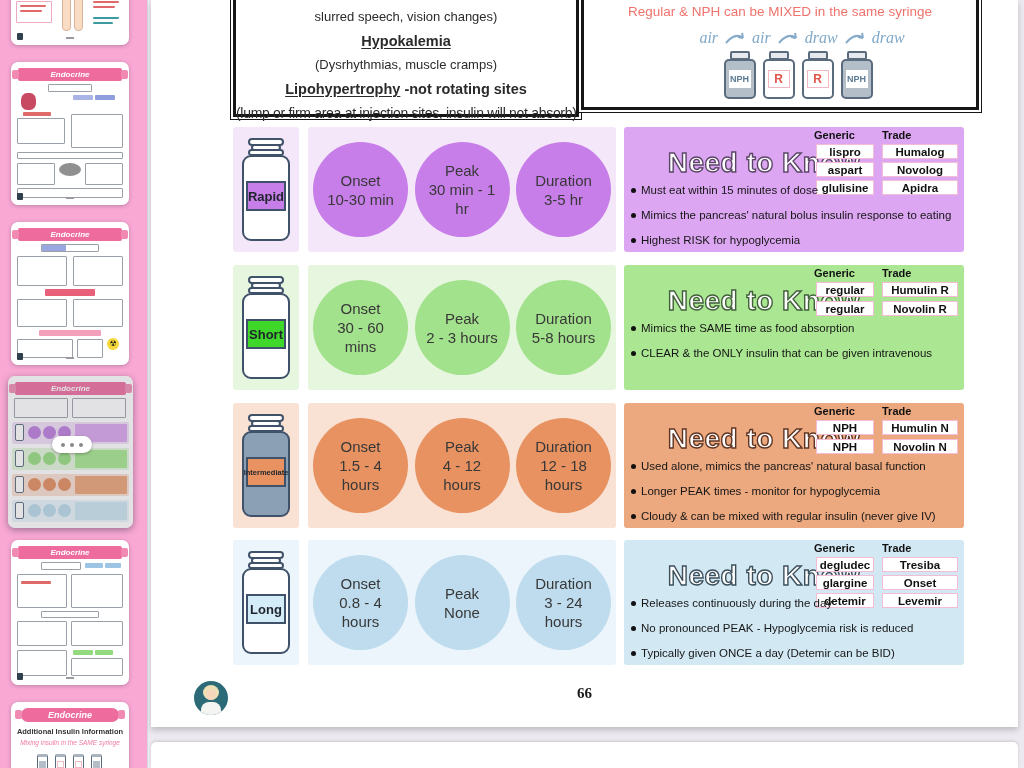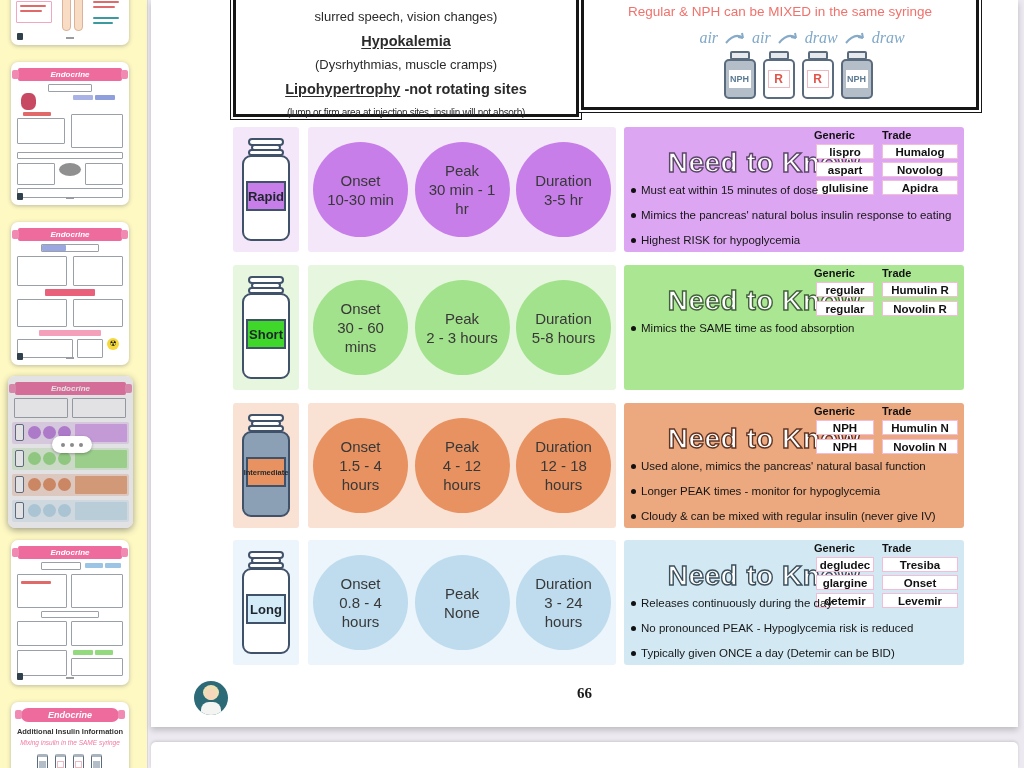--- a/index.html
+++ b/index.html
@@ -1,20 +1,20 @@
 <!DOCTYPE html>
 <html><head>
 <meta charset="utf-8">
 <style>
 *{box-sizing:border-box;margin:0;padding:0}
 html,body{width:1024px;height:768px;overflow:hidden;font-family:"Liberation Sans",sans-serif}
 body{background:#eceaf0;position:relative}
 
 
-.sidebar{position:absolute;left:0;top:0;width:148px;height:768px;background:#fef9c3;border-right:1px solid #d9d8e0}
+.sidebar{position:absolute;left:0;top:0;width:148px;height:768px;background:#f9a8d4;border-right:1px solid #d9d8e0}
 .thumb{position:absolute;left:11px;width:118px;background:#fff;border-radius:7px;box-shadow:0 1px 4px rgba(40,40,60,.3);overflow:hidden}
 .thumb.sel{left:8px;width:125px;box-shadow:0 2px 7px rgba(40,40,60,.45)}
 .thead{position:absolute;left:7px;right:7px;top:6px;height:13px;background:#ee6b9e;border-radius:2px;display:flex;align-items:center;justify-content:center;color:#fff;font-size:8px;font-weight:700;font-style:italic}
 .thead::before,.thead::after{content:"";position:absolute;top:2px;width:7px;height:9px;background:#f08ab2;border-radius:2px}
 .thead::before{left:-6px}.thead::after{right:-6px}
 .mbox{position:absolute;border:1px solid #9aa0a8;background:#fff;border-radius:1px}
 .chip{position:absolute;border-radius:1px}
 .stamp{position:absolute;left:6px;bottom:5px;width:6px;height:7px;background:#31404d;border-radius:1px}
 .pgbar{position:absolute;bottom:6px;left:50%;transform:translateX(-50%);width:8px;height:2px;background:#9a9aa2}
 
@@ -36,21 +36,21 @@
 .viewer{position:absolute;left:149px;top:0;right:0;height:768px;background:#eceaf0}
 .page{position:absolute;left:2px;top:0;width:867px;height:727px;background:#fff;box-shadow:0 3px 6px rgba(0,0,0,.2)}
 .next-page{position:absolute;left:2px;top:742px;width:867px;height:26px;background:#fff;border-radius:5px 5px 0 0;box-shadow:0 -1px 3px rgba(0,0,0,.15)}
 
 
 .bbox{position:absolute;top:-44px;background:#fff;border:3px solid #161616;box-shadow:0 0 0 2px #fff,0 0 0 3px #161616}
 .box-left{left:82px;width:346px;height:161px;padding-top:46px;text-align:center}
 .box-right{left:430px;width:398px;height:154px;padding-top:44px;text-align:center}
 .hand{font-size:13px;color:#2b2b2b;height:24px;line-height:24px;white-space:nowrap}
 .hand.big{font-size:14.5px;font-weight:700}
-.hand.tight{font-size:10px;letter-spacing:-.3px}
+.hand.tight{font-size:14px;letter-spacing:-.3px}
 .u{text-decoration:underline;text-underline-offset:2px}
 .mix-title{font-size:13.5px;color:#f0726c;white-space:nowrap;height:20px;line-height:18px}
 .steps{display:flex;align-items:center;justify-content:center;gap:6px;transform:translateX(22px);margin-top:4px;height:22px}
 .step{font-family:"Liberation Serif",serif;font-style:italic;font-size:16px;color:#7fa8c8}
 .mvials{display:flex;justify-content:center;gap:5px;transform:translateX(18px);margin-top:2px}
 .mvial{width:34px;position:relative}
 .mcap{width:20px;height:9px;border:2px solid #5a6b7d;background:#e6eaee;border-radius:2px;margin:0 auto}
 .mbody{width:32px;height:40px;border:2px solid #5a6b7d;border-radius:5px;background:#fff;margin:-1px auto 0;position:relative}
 .mlabel{position:absolute;left:3px;right:3px;top:9px;height:18px;background:#fff;display:flex;align-items:center;justify-content:center;font-weight:700}
 .mvial.nph .mbody{background:#b4bec9}
@@ -373,20 +373,24 @@
         <div class="gt-head th">Trade</div>
         <div class="gcell" style="top:17px">regular</div>
         <div class="gcell" style="top:36px">regular</div>
         <div class="tcell" style="top:17px">Humulin R</div>
         <div class="tcell" style="top:36px">Novolin R</div>
         <div class="bullets">
           <div class="bullet">
               <span class="dot"></span>
               <span>Mimics the SAME time as food absorption</span>
             </div>
+          <div class="bullet">
+              <span class="dot"></span>
+              <span>CLEAR &amp; the ONLY insulin that can be given intravenous</span>
+            </div>
         </div>
       </div>
     </div>
 
     <div class="irow" style="top: 403px; --light: #f9e1d4; --circle: #e79260; --panel: #eca87e; --label: #e79260; --stroke: #5e3423; --body: #8ba0b5;">
       <div class="vcell">
         <div class="vial">
           <div class="ridge r1"></div>
             <div class="ridge r2"></div>
             <div class="ridge r3"></div>

